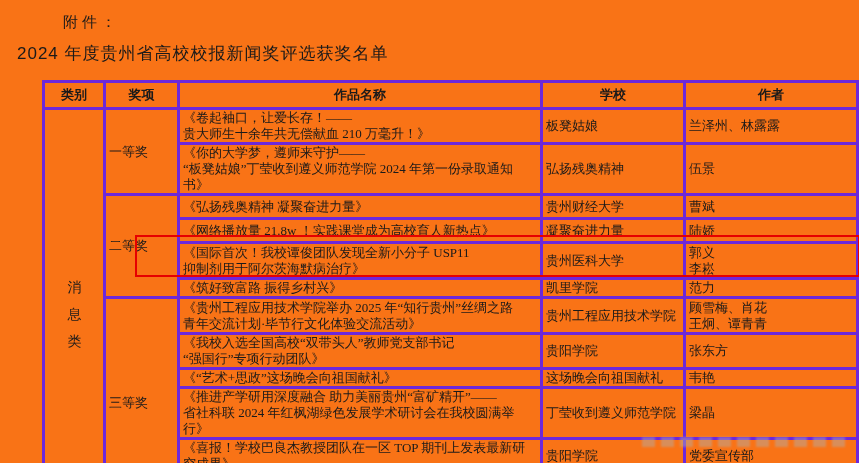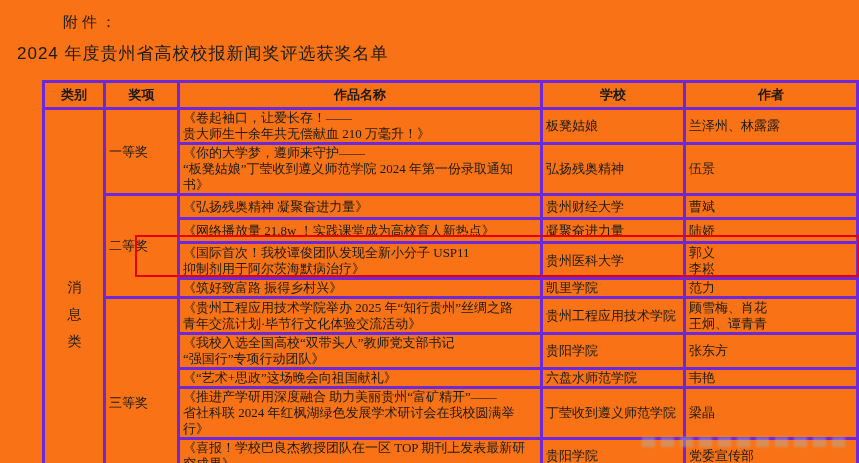--- a/index.html
+++ b/index.html
@@ -103,21 +103,21 @@
 王炯、谭青青</td>
         </tr>
         <tr class="rh34">
           <td class="work">《我校入选全国高校“双带头人”教师党支部书记
 “强国行”专项行动团队》</td>
           <td class="school">贵阳学院</td>
           <td class="author">张东方</td>
         </tr>
         <tr class="rh16">
           <td class="work">《“艺术+思政”这场晚会向祖国献礼》</td>
-          <td class="school">六盘水师范学院</td>
+          <td class="school">这场晚会向祖国献礼</td>
           <td class="author">韦艳</td>
         </tr>
         <tr class="rh34">
           <td class="work">《推进产学研用深度融合 助力美丽贵州“富矿精开”——
 省社科联 2024 年红枫湖绿色发展学术研讨会在我校圆满举行》</td>
           <td class="school">丁莹收到遵义师范学院</td>
           <td class="author">梁晶</td>
         </tr>
         <tr class="rh16">
           <td class="work">《喜报！学校巴良杰教授团队在一区 TOP 期刊上发表最新研究成果》</td>

